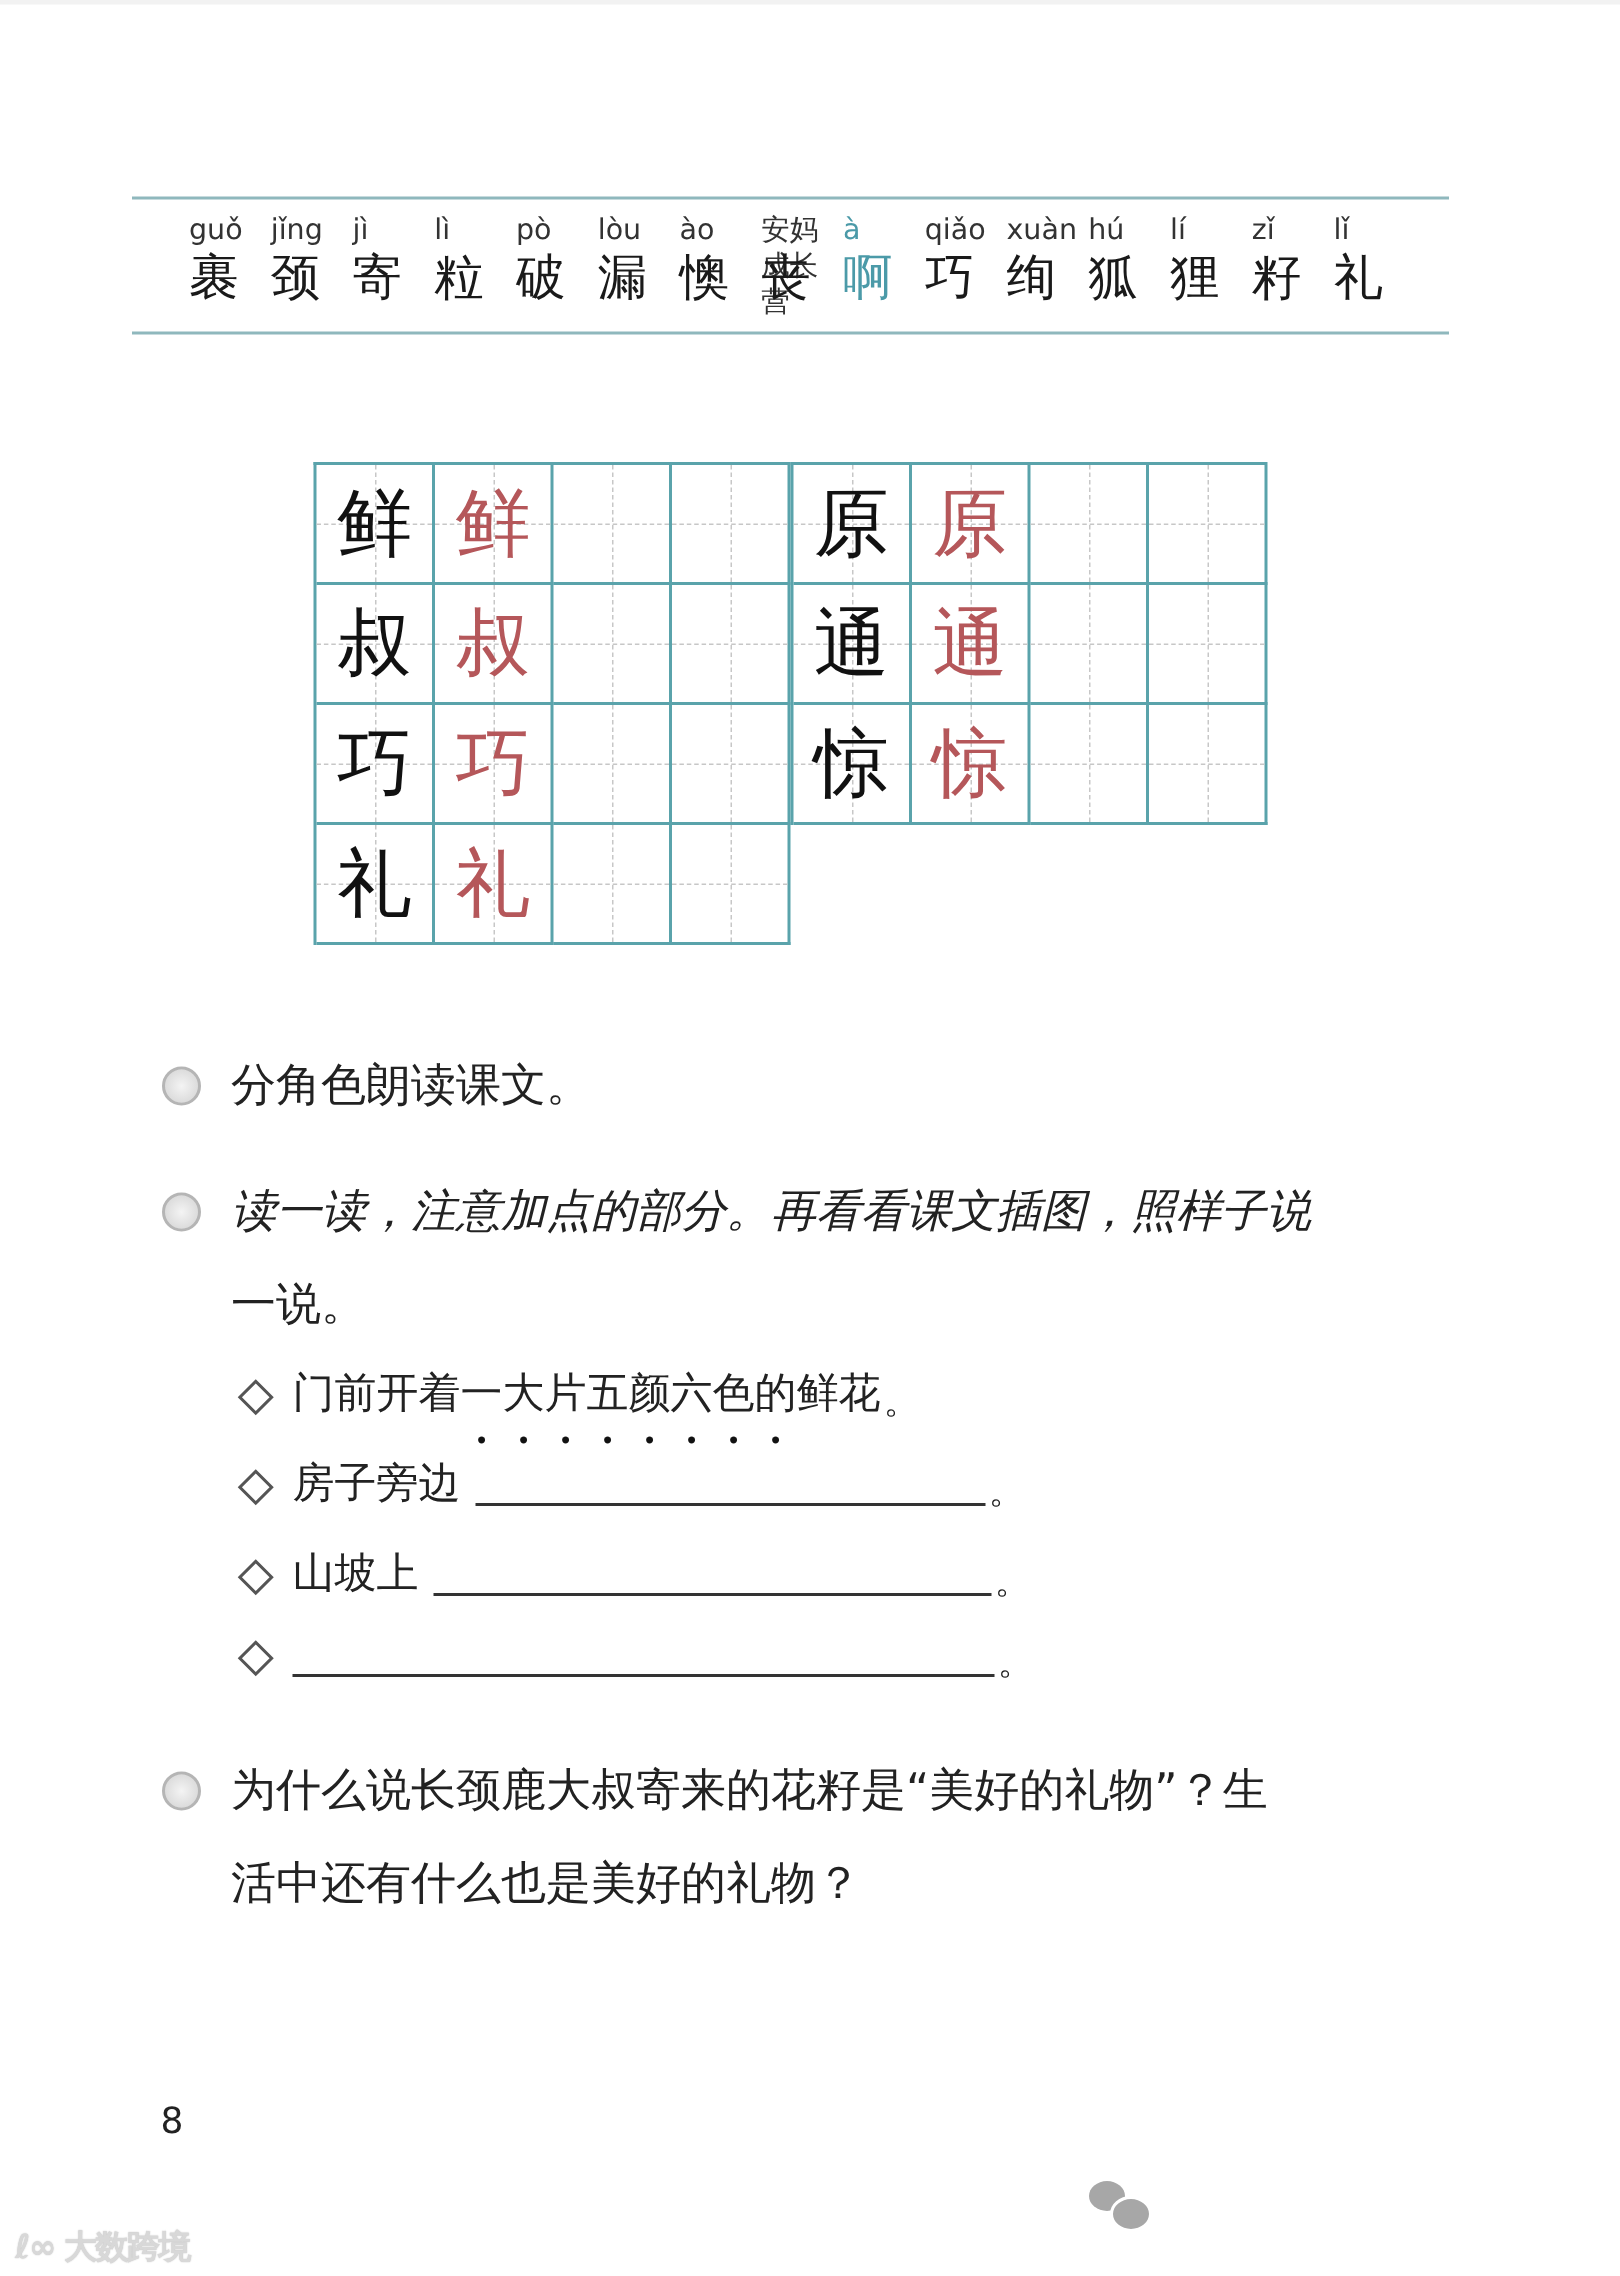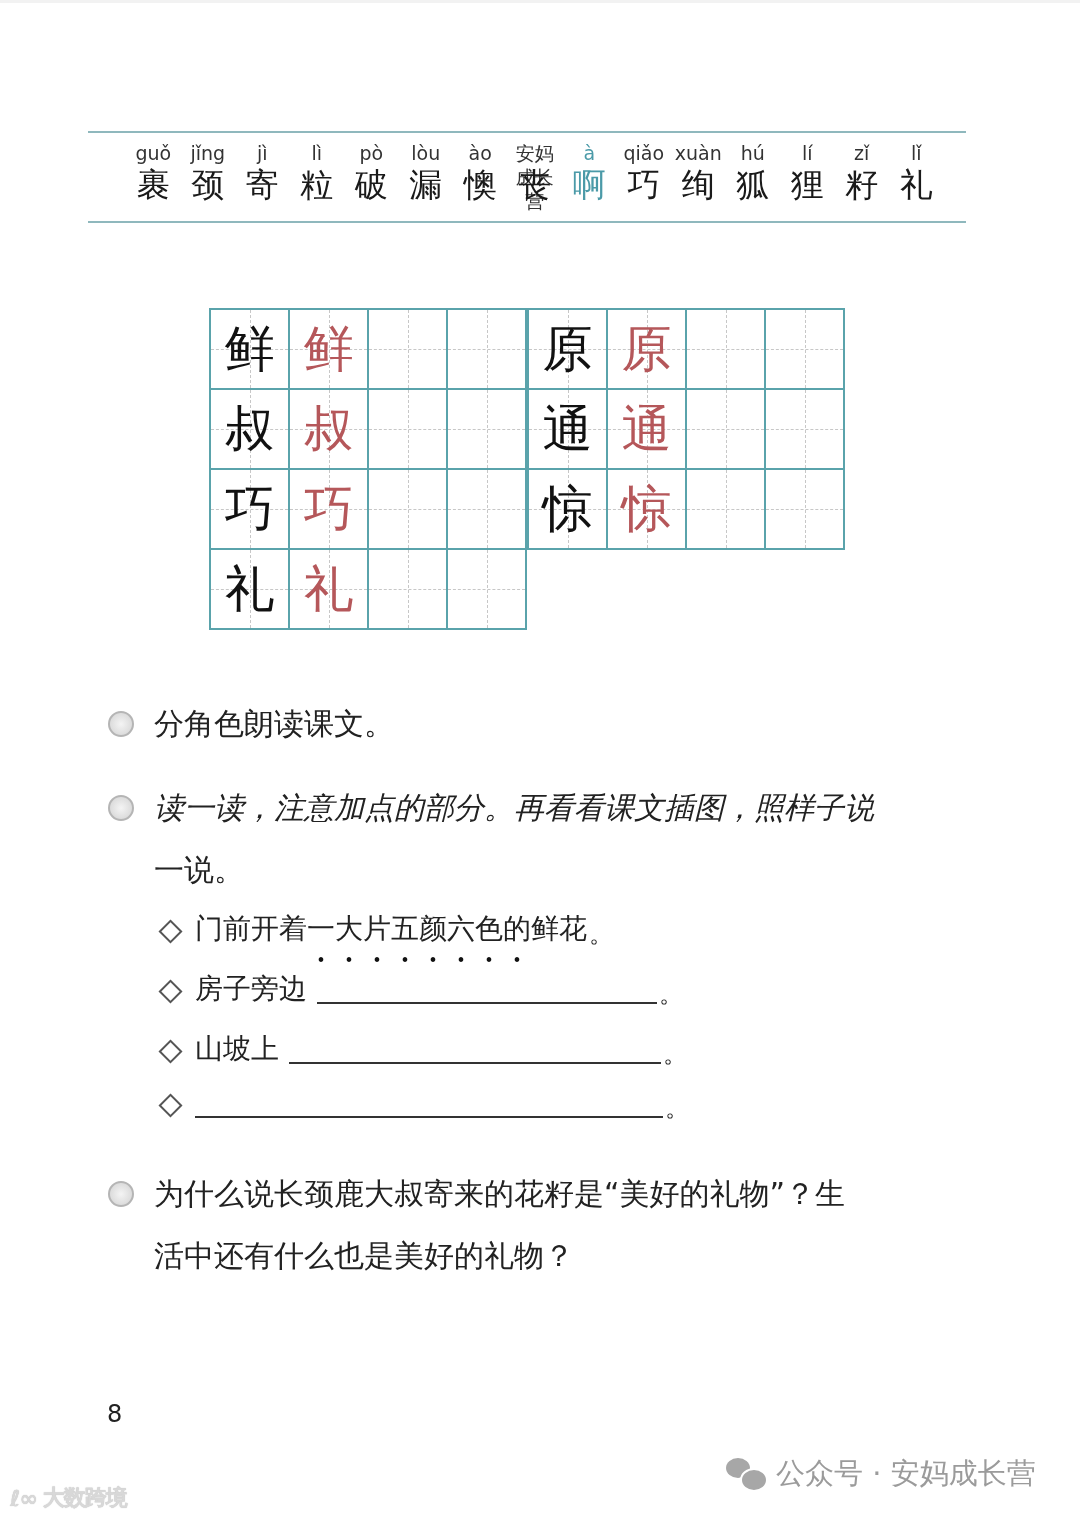--- a/index.html
+++ b/index.html
@@ -8,21 +8,21 @@
     font-family: "DejaVu Serif", "Liberation Serif", serif; color:#1a1a1a;
   }
   .topline { position:absolute; left:0; top:0; width:1080px; height:3px; background:#f2f2f2; }
 
   
   .vocab {
     position:absolute; left:88px; top:131px; width:878px; height:88px;
     border-top:2px solid #8fb8bd; border-bottom:2px solid #8fb8bd;
   }
   .vocab-row { position:absolute; left:38px; top:8px; display:flex; }
-  .vocab-item { width:54.5px; text-align:center; }
+  .vocab-item { width:54.5px; text-align:left; }
   .pinyin { font-family:"DejaVu Sans","Liberation Sans",sans-serif; font-size:19px; color:#333; height:24px; line-height:24px; }
   .hanzi { font-size:33px; line-height:40px; color:#1a1a1a; }
   .vocab-item.hl .pinyin, .vocab-item.hl .hanzi { color:#4b9aa8; }
 
   
   .grid-block { position:absolute; top:308px; display:grid; grid-template-columns:repeat(4,79px); grid-auto-rows:80px; border-left:2px solid #5aa3ab; border-top:2px solid #5aa3ab; }
   .grid-left { left:209px; }
   .grid-right { left:527px; }
   .cell {
     position:relative; border-right:2px solid #5aa3ab; border-bottom:2px solid #5aa3ab;
@@ -253,14 +253,13 @@
 <div class="wm-left">
   <span style="margin-right:6px;">ℓ∞</span>
   <span>大数跨境</span>
 </div>
 
 <div class="wm-right">
   <span class="wechat-icon">
       <span class="b1"></span>
       <span class="b2"></span>
     </span>
-  <span>公众号 · 安妈成长营</span>
 </div>
 
 </body></html>

